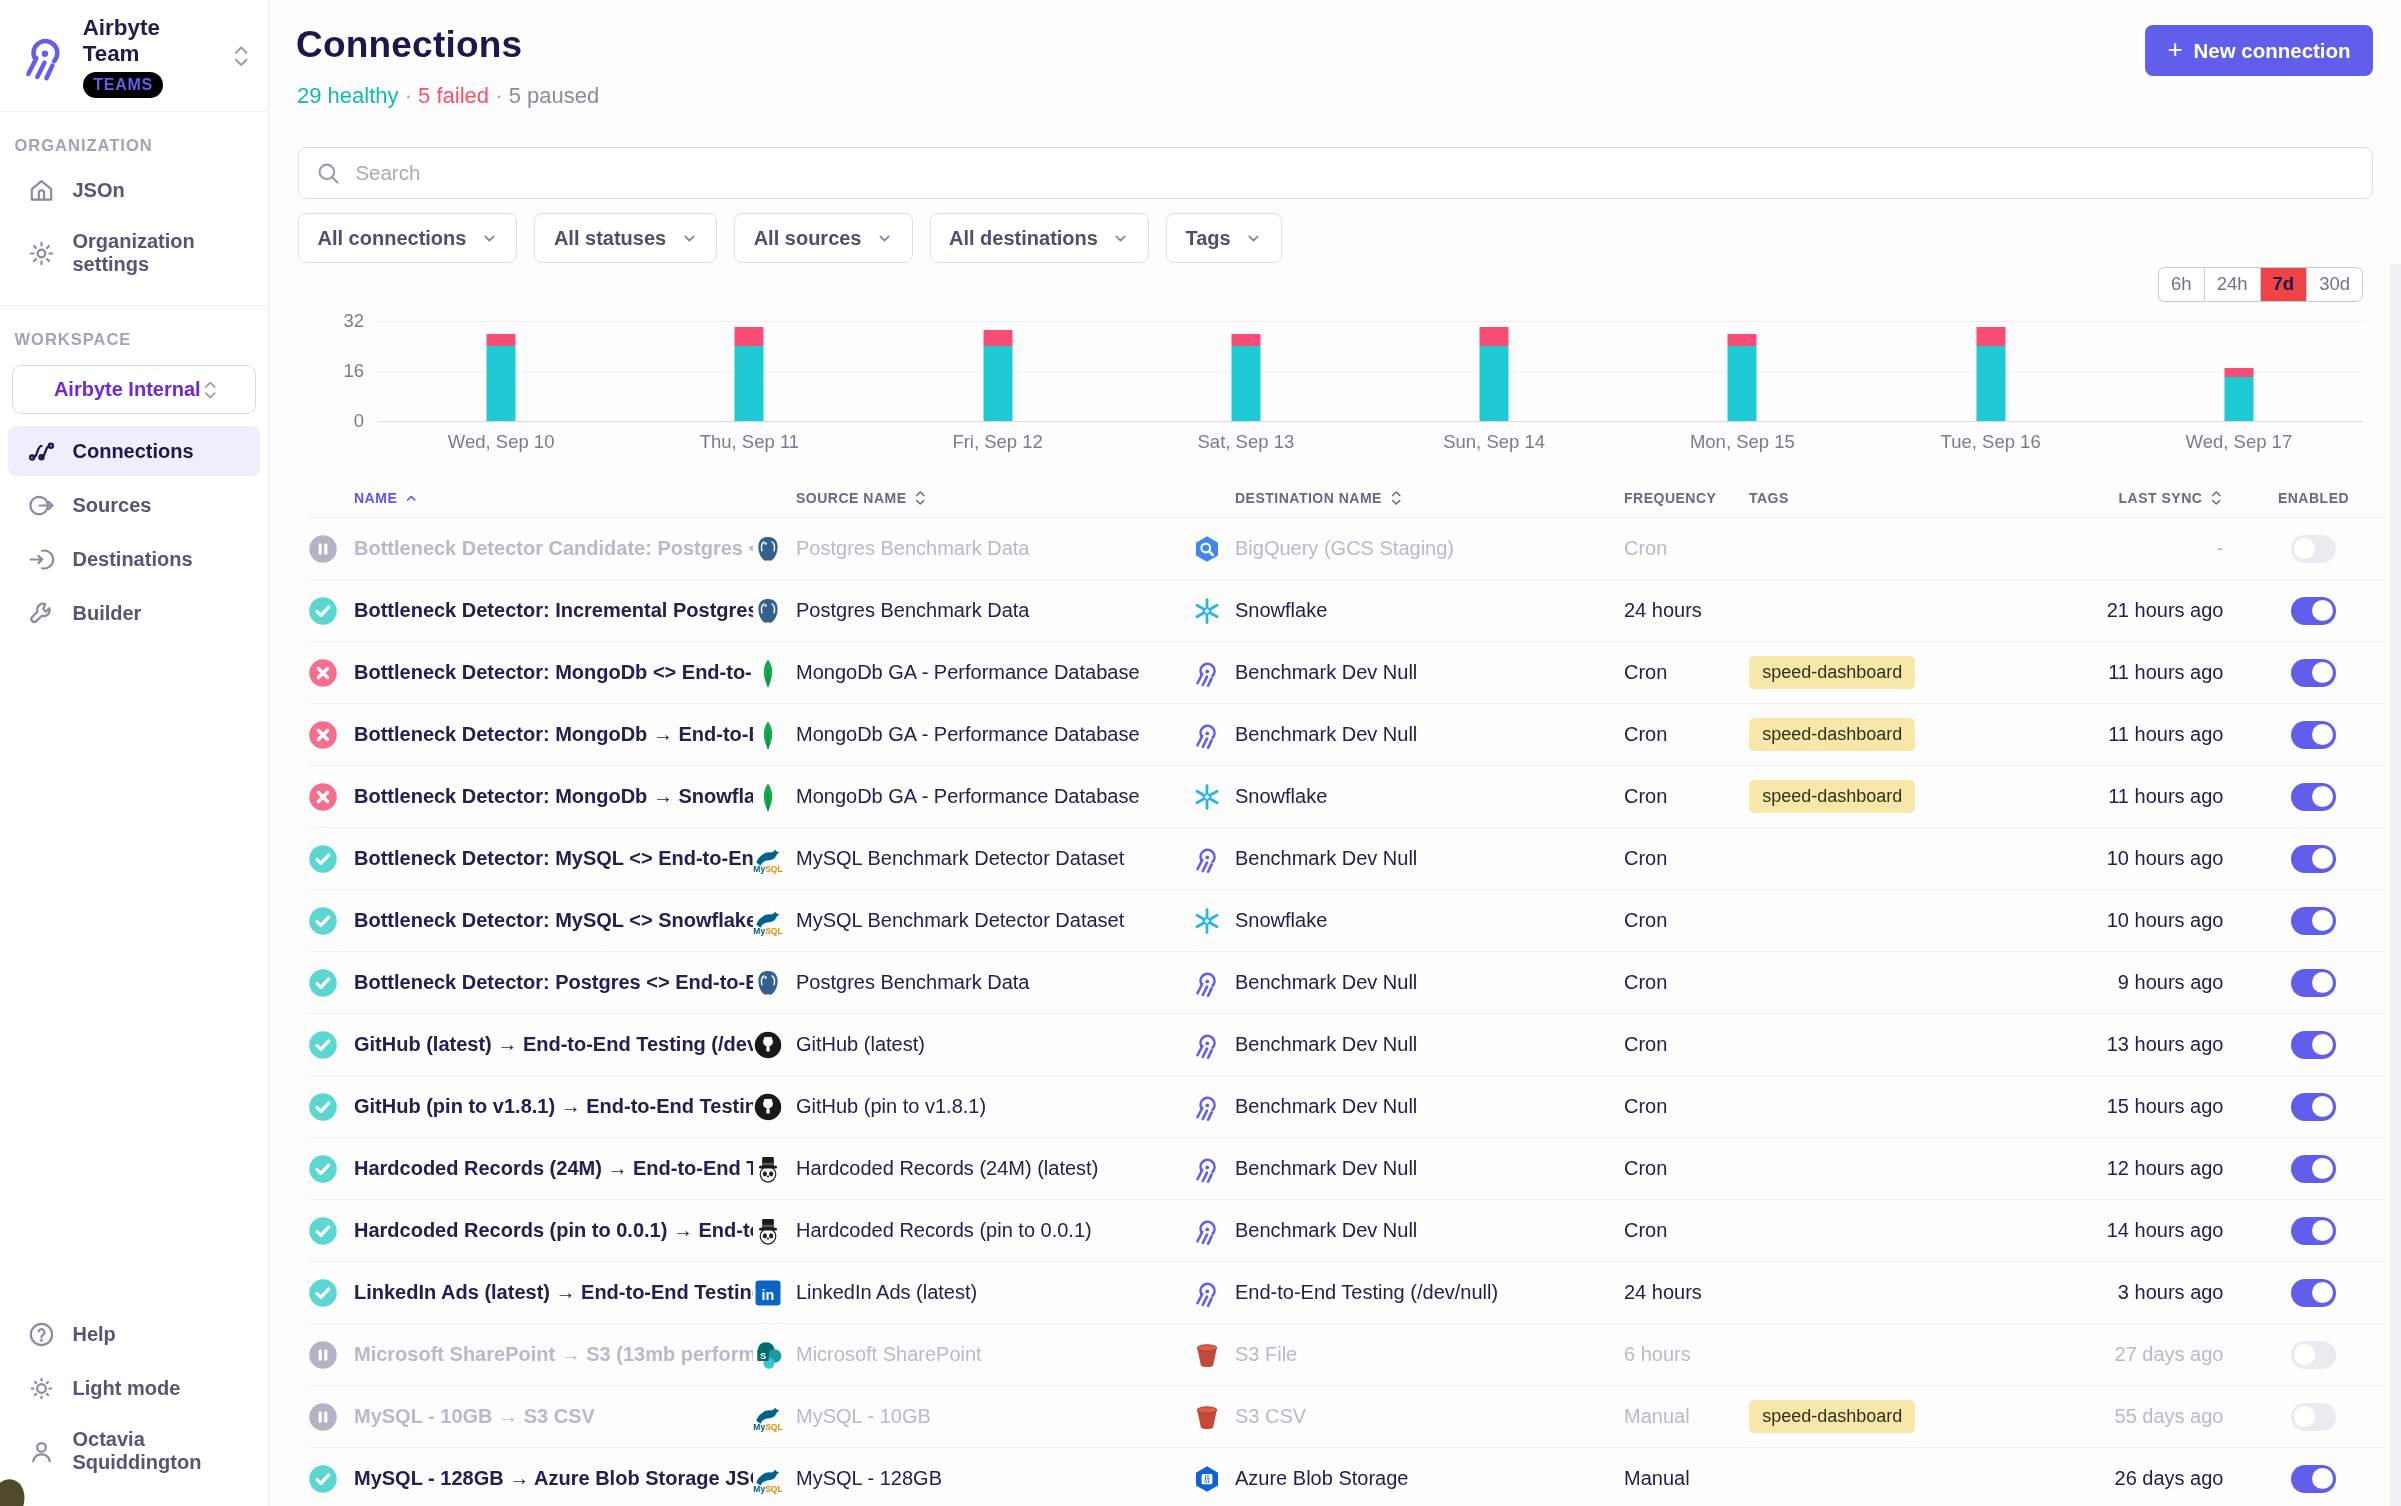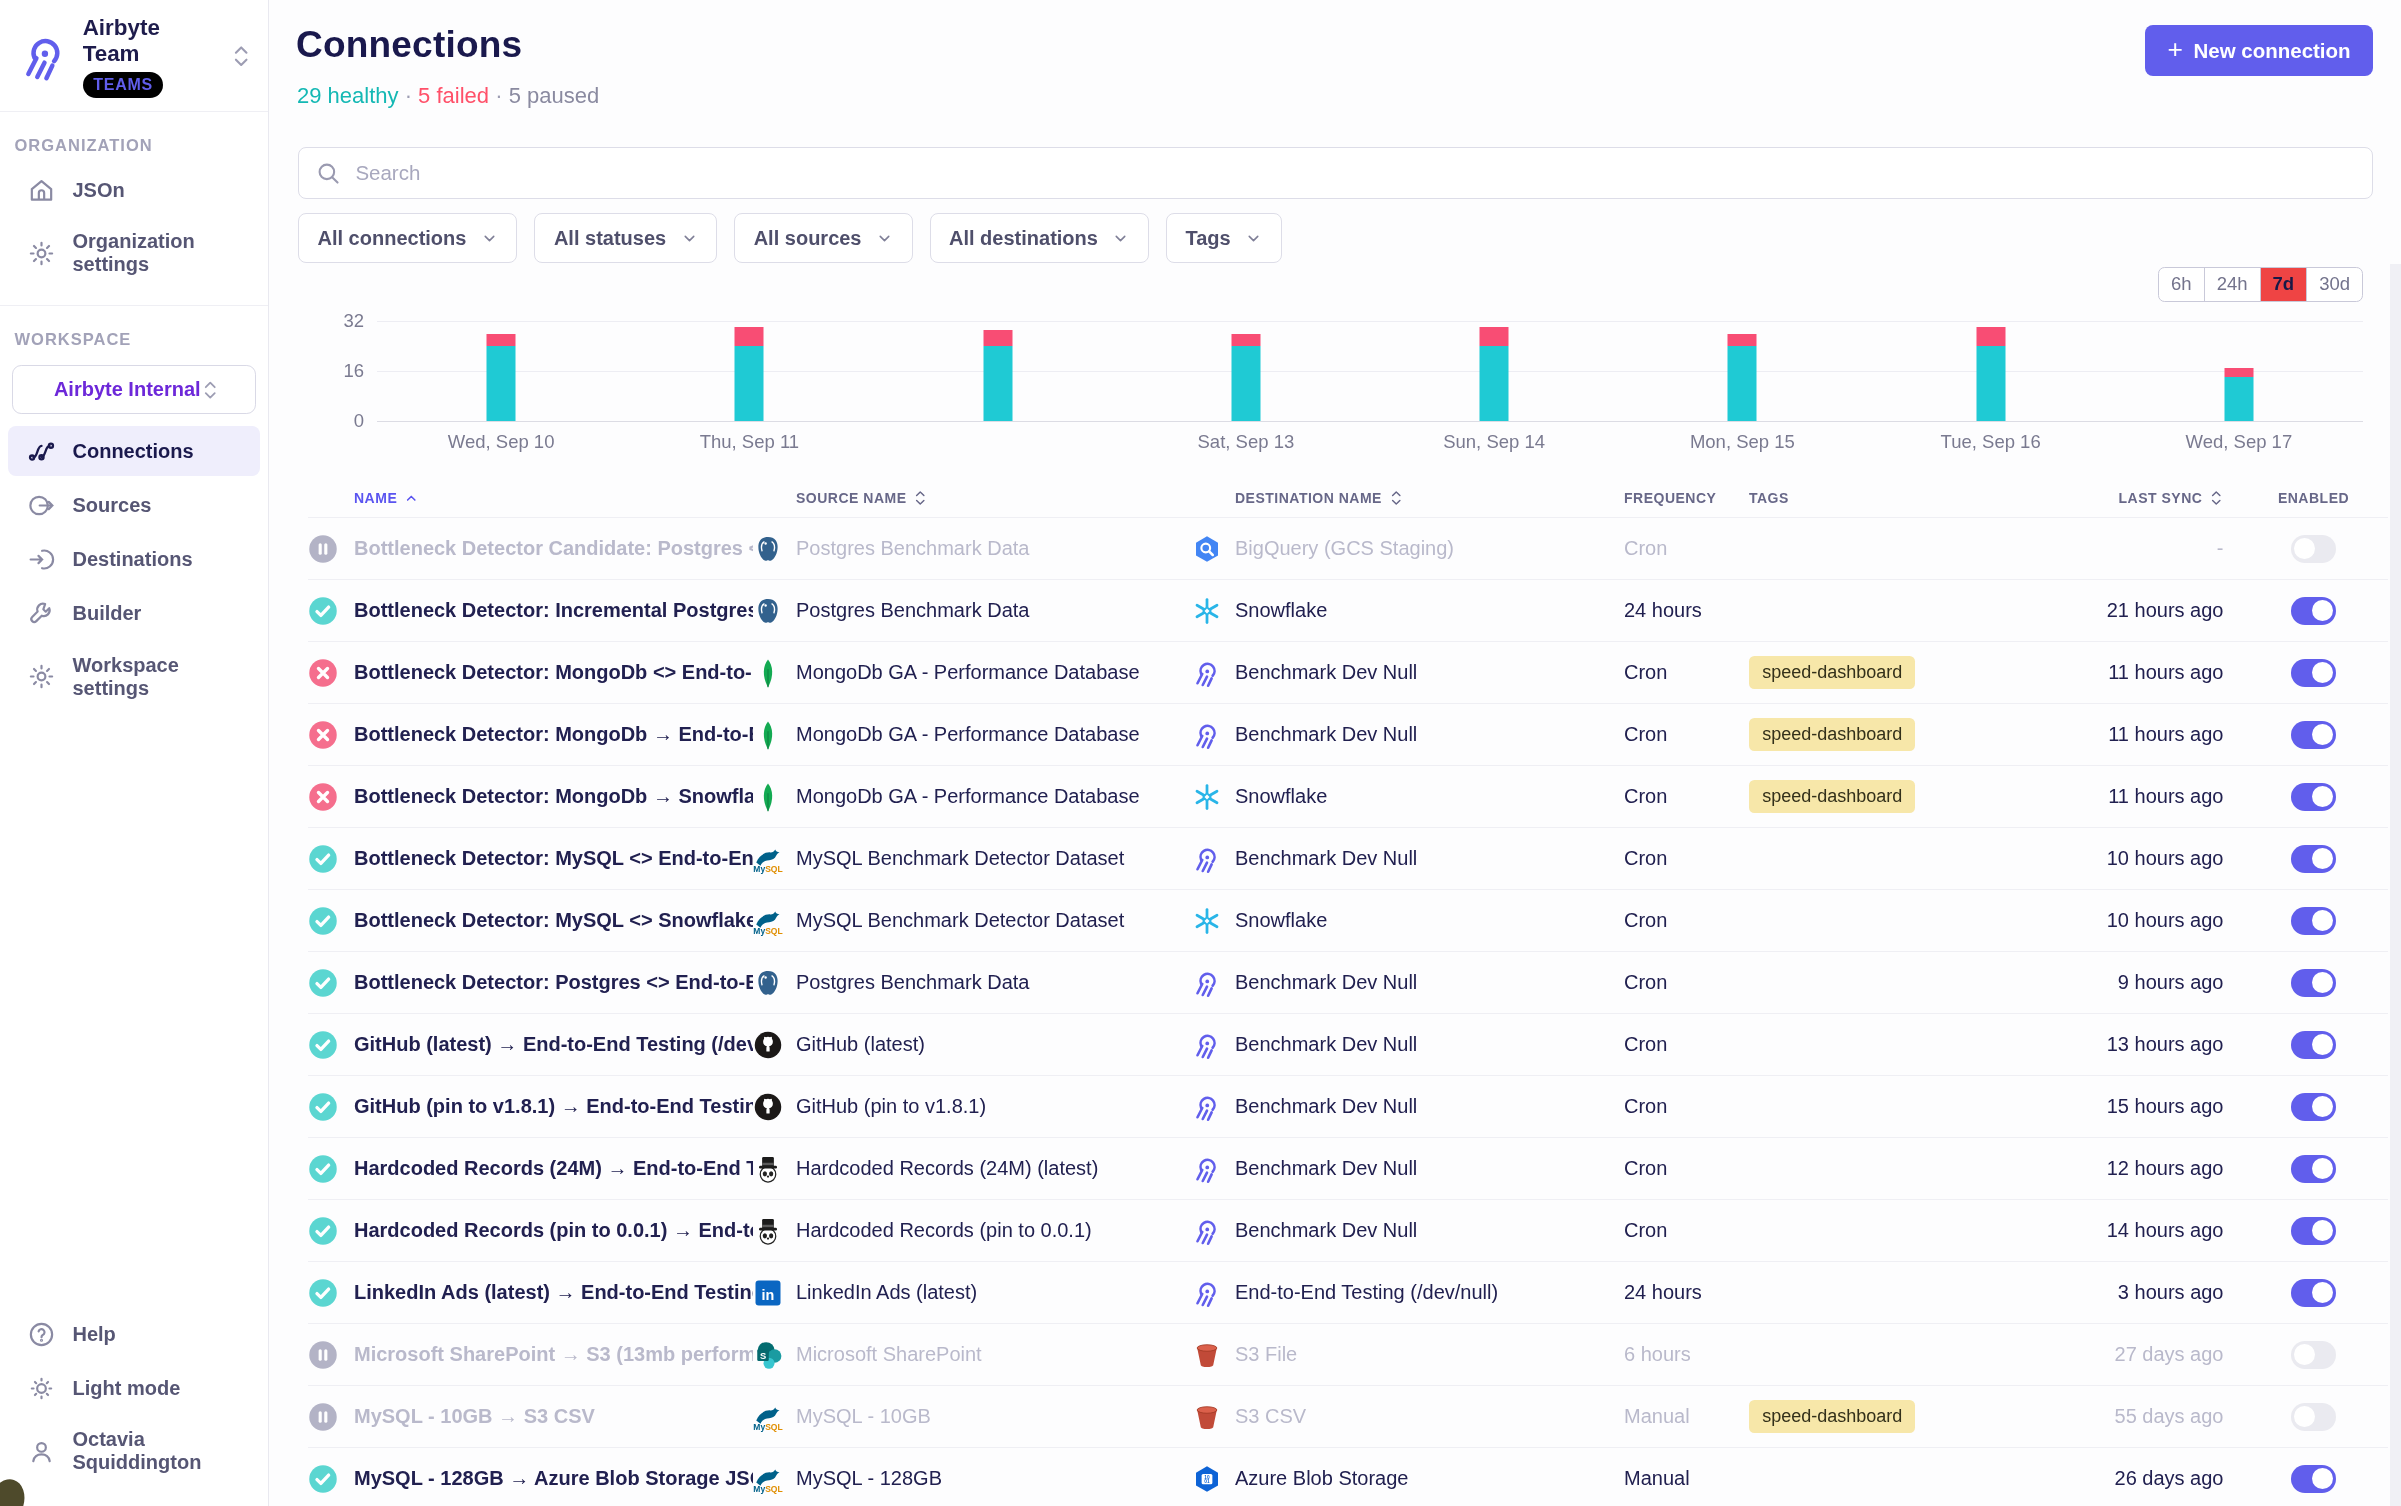--- a/index.html
+++ b/index.html
@@ -305,26 +305,20 @@
         <use href="#sym-dest"></use>
       </svg>
     <span>Destinations</span>
   </div>
   <div class="nav-item">
     <svg class="nico" viewBox="0 0 44 44" width="29" height="29">
         <use href="#sym-builder"></use>
       </svg>
     <span>Builder</span>
   </div>
-  <div class="nav-item">
-    <svg class="nico" viewBox="0 0 44 44" width="29" height="29">
-        <use href="#sym-gear"></use>
-      </svg>
-    <span>Workspace settings</span>
-  </div>
 
   <div class="side-footer">
     <div class="nav-item">
       <svg class="nico" viewBox="0 0 44 44" width="29" height="29">
           <use href="#sym-help"></use>
         </svg>
       <span>Help</span>
     </div>
     <div class="nav-item">
       <svg class="nico" viewBox="0 0 44 44" width="29" height="29">
@@ -444,20 +438,23 @@
           <div class="seg-ok" style="height: 44px;"></div>
         </div>
       </div>
       <div style="position: absolute; left: 79px; right: 0px; top: 127px; height: 22.4px;">
         <div class="xlabel" style="left: 6.25%; bottom: auto; top: 0px;">Wed, Sep 10</div>
       </div>
       <div style="position: absolute; left: 79px; right: 0px; top: 127px; height: 22.4px;">
         <div class="xlabel" style="left: 18.75%; bottom: auto; top: 0px;">Thu, Sep 11</div>
       </div>
       <div style="position: absolute; left: 79px; right: 0px; top: 127px; height: 22.4px;">
+        <div class="xlabel" style="left: 31.25%; bottom: auto; top: 0px;">Fri, Sep 12</div>
+      </div>
+      <div style="position: absolute; left: 79px; right: 0px; top: 127px; height: 22.4px;">
         <div class="xlabel" style="left: 43.75%; bottom: auto; top: 0px;">Sat, Sep 13</div>
       </div>
       <div style="position: absolute; left: 79px; right: 0px; top: 127px; height: 22.4px;">
         <div class="xlabel" style="left: 56.25%; bottom: auto; top: 0px;">Sun, Sep 14</div>
       </div>
       <div style="position: absolute; left: 79px; right: 0px; top: 127px; height: 22.4px;">
         <div class="xlabel" style="left: 68.75%; bottom: auto; top: 0px;">Mon, Sep 15</div>
       </div>
       <div style="position: absolute; left: 79px; right: 0px; top: 127px; height: 22.4px;">
         <div class="xlabel" style="left: 81.25%; bottom: auto; top: 0px;">Tue, Sep 16</div>

